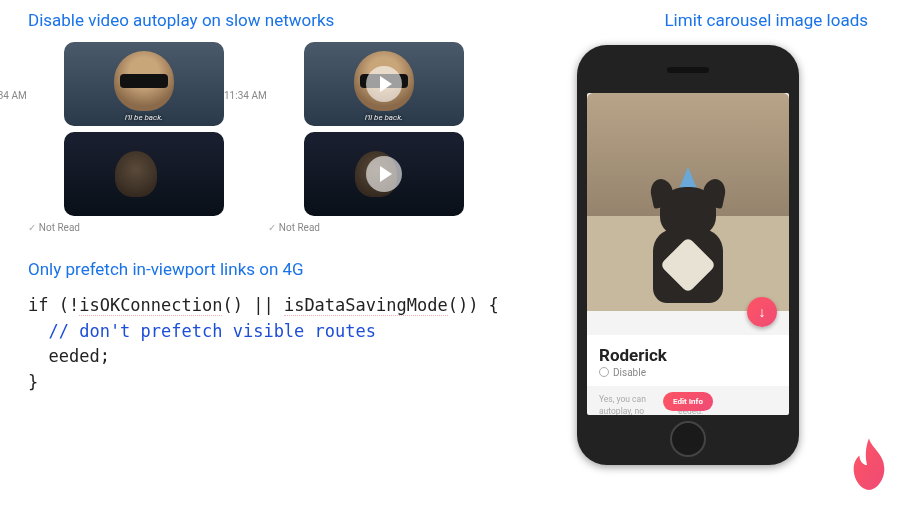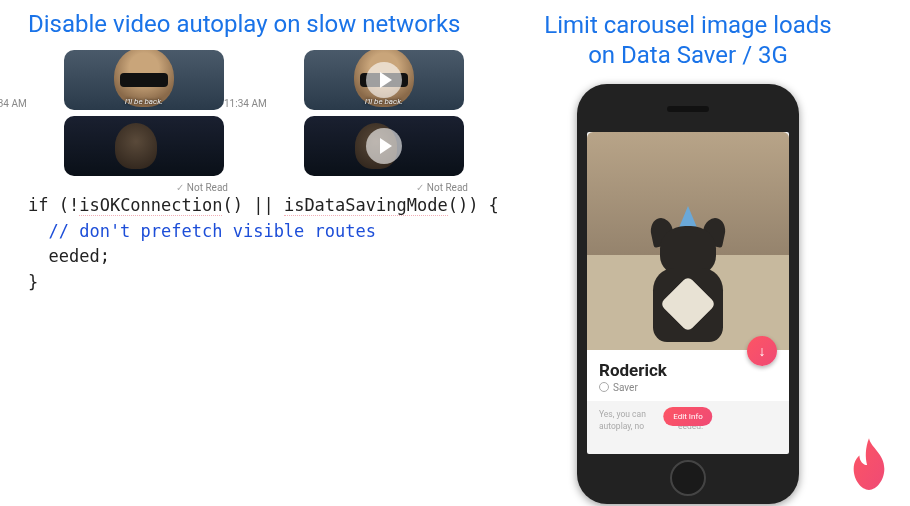--- a/index.html
+++ b/index.html
@@ -6,21 +6,21 @@
   body {
     width: 910px;
     height: 506px;
     background: #fff;
     font-family: -apple-system, BlinkMacSystemFont, "Segoe UI", Roboto, sans-serif;
     position: relative;
     overflow: hidden;
   }
   .heading {
     color: #1a73e8;
-    font-size: 24px;
+    font-size: 17px;
     font-weight: 400;
   }
   
   .col-left {
     position: absolute;
     left: 28px;
     top: 10px;
     width: 470px;
   }
   .h-autoplay { margin-bottom: 12px; }
@@ -35,21 +35,21 @@
   }
   .ts {
     position: absolute;
     left: -44px;
     top: 48px;
     font-size: 10px;
     color: #888;
   }
   .thumb {
     width: 160px;
-    height: 60px;
+    height: 84px;
     border-radius: 10px;
     margin-left: 36px;
     background: #2a2a2a;
     position: relative;
     margin-bottom: 6px;
     overflow: hidden;
   }
   .thumb.top { background: linear-gradient(#4a5a6a, #2a3a4a); }
   .thumb.bot { background: linear-gradient(#1a2030, #0a1018); }
   .face {
@@ -100,21 +100,21 @@
   .playbtn::after {
     content: "";
     margin-left: 3px;
     border-left: 12px solid #fff;
     border-top: 8px solid transparent;
     border-bottom: 8px solid transparent;
   }
   .notread {
     font-size: 10px;
     color: #888;
-    text-align: right;
+    text-align: left;
     padding-right: 10px;
     margin-top: 2px;
   }
   .notread::before { content: "✓ "; color: #aaa; }
 
   .h-prefetch { margin-top: 26px; margin-bottom: 14px; }
   .code {
     font-family: ui-monospace, Menlo, Consolas, monospace;
     font-size: 17px;
     line-height: 1.5;
@@ -125,21 +125,21 @@
   .code .cm { color: #1d4ed8; }
 
   
   .col-right {
     position: absolute;
     right: 42px;
     top: 10px;
     width: 360px;
     text-align: center;
   }
-  .h-carousel { line-height: 1.25; }
+  .h-carousel { line-height: 1.25; text-align: right; }
   .phone {
     margin: 14px auto 0;
     width: 222px;
     height: 420px;
     background: #222;
     border-radius: 30px;
     padding: 48px 10px 50px;
     position: relative;
     box-shadow: 0 2px 8px rgba(0,0,0,0.4);
   }
@@ -239,20 +239,21 @@
     background: linear-gradient(135deg, #fd5564, #ef4a75);
     display: flex;
     align-items: center; justify-content: center;
     color: #fff;
     font-size: 14px;
     box-shadow: 0 2px 4px rgba(0,0,0,0.3);
   }
   .card-txt {
     padding: 10px 12px 8px;
     background: #fff;
+    margin-top: 24px;
   }
   .pname { font-size: 17px; font-weight: 700; color: #222; }
   .psub { font-size: 10px; color: #888; margin-top: 2px; }
   .psub::before {
     content: "";
     display: inline-block;
     width: 8px; height: 8px;
     border: 1px solid #aaa;
     border-radius: 50%;
     margin-right: 4px;
@@ -267,21 +268,21 @@
   }
   .editpill {
     position: absolute;
     left: 50%; top: 6px;
     transform: translateX(-50%);
     background: linear-gradient(135deg, #fd5564, #ef4a75);
     color: #fff;
     font-size: 8px;
     padding: 4px 10px;
     border-radius: 999px;
-    font-weight: 400;
+    font-weight: 700;
   }
   .tinder-flame {
     position: absolute;
     right: 18px;
     bottom: 14px;
     width: 46px; height: 54px;
   }
 </style>
 </head>
 <body>
@@ -311,51 +312,51 @@
         <div class="playbtn"></div>
       </div>
       <div class="thumb bot">
         <div class="face2"></div>
         <div class="playbtn"></div>
       </div>
       <div class="notread">Not Read</div>
     </div>
   </div>
 
+  <div class="heading h-prefetch">Only prefetch in-viewport links on 4G</div>
 
   <div class="code"><span>if (!</span><span class="fn">isOKConnection</span><span>() || </span><span class="fn">isDataSavingMode</span><span>()) {</span>
 <span class="cm">  // don't prefetch visible routes</span>
 <span>  eeded;</span>
 <span>}</span></div>
 </div>
 
 <div class="col-right">
   <div class="heading h-carousel">
     <span>Limit carousel image loads</span><br>
-    <span>on Data Saver / 3G</span>
   </div>
 
   <div class="phone">
     <div class="speaker"></div>
     <div class="screen">
       <div class="photo">
         <div class="floor"></div>
         <div class="dog">
           <div class="ear l"></div>
             <div class="ear r"></div>
           <div class="hat"></div>
           <div class="head"></div>
           <div class="body"></div>
           <div class="bib"></div>
         </div>
       </div>
       <div class="fab">↓</div>
       <div class="card-txt">
         <div class="pname">Roderick</div>
-        <div class="psub">Saver</div>
+        <div class="psub">Disable</div>
       </div>
       <div class="blurb">
         <span>Yes, you can</span> &nbsp;&nbsp;&nbsp;&nbsp;&nbsp;&nbsp;&nbsp;&nbsp;&nbsp;&nbsp;&nbsp;&nbsp; <span>in your</span><br>
         <span>autoplay, no</span> &nbsp;&nbsp;&nbsp;&nbsp;&nbsp;&nbsp;&nbsp;&nbsp;&nbsp;&nbsp;&nbsp;&nbsp;&nbsp;&nbsp; <span>eeded.</span>
         <div class="editpill">Edit Info</div>
       </div>
     </div>
     <div class="homebtn"></div>
   </div>
 </div>

